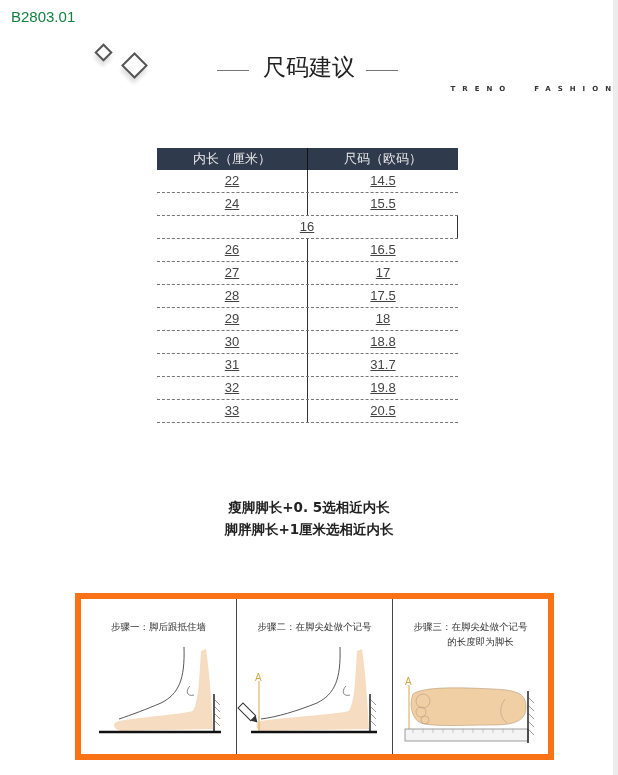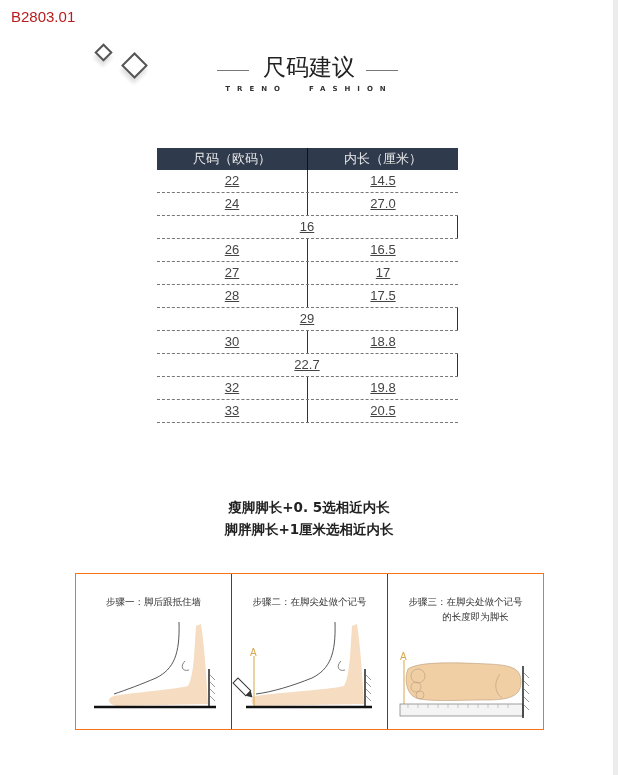--- a/index.html
+++ b/index.html
@@ -1,41 +1,41 @@
 <!DOCTYPE html>
 <html><head>
 <meta charset="utf-8">
 <style>
   html, body { margin: 0; padding: 0; }
   body {
     width: 618px; height: 775px; background: #ffffff; position: relative; overflow: hidden;
     font-family: "DejaVu Sans", "Liberation Sans", sans-serif; color: #333;
   }
   .edge { position: absolute; right: 0; top: 0; width: 5px; height: 775px; background: #ececec; }
-  .code { position: absolute; left: 11px; top: 8px; font-size: 15px; color: #b91c1c; font-family: "Liberation Sans", sans-serif; }
+  .code { position: absolute; left: 11px; top: 8px; font-size: 15px; color: #15803d; font-family: "Liberation Sans", sans-serif; }
   .diamond { position: absolute; border: 2px solid #555; transform: rotate(45deg); box-shadow: 3px 4px 4px rgba(0,0,0,0.12); }
   .d1 { left: 97px; top: 46px; width: 9px; height: 9px; }
   .d2 { left: 125px; top: 56px; width: 15px; height: 15px; }
   .title { position: absolute; left: 0; width: 618px; top: 52px; text-align: center; font-size: 23px; color: #222; }
   .tline { position: absolute; top: 70px; height: 1px; background: #777; width: 32px; }
   .tl1 { left: 217px; } .tl2 { left: 366px; }
-  .subtitle { position: absolute; left: 0; width: 618px; top: 85px; text-align: center; font-size: 7px; letter-spacing: 7px; color: #333; font-weight: bold; }
+  .subtitle { position: absolute; left: 0; width: 618px; top: 85px; text-align: right; font-size: 7px; letter-spacing: 7px; color: #333; font-weight: bold; }
   .sub-gap { display: inline-block; width: 22px; }
 
   .table { position: absolute; left: 157px; top: 148px; width: 301px; }
   .thead { display: flex; background: #2f3a4d; height: 22px; color: #e8e8e8; font-size: 13px; }
   .thead div, .row div { flex: 1; text-align: center; line-height: 22px; }
   .thead div:first-child { border-right: 1px solid #111; }
   .row { display: flex; height: 22px; border-bottom: 1px dashed #777; font-size: 13px; color: #444; font-family: "Liberation Sans", sans-serif; }
   .row div:first-child { border-right: 1px solid #333; }
   .row div { line-height: 21px; text-decoration: underline; }
 
   .notes { position: absolute; left: 0; width: 618px; top: 496px; text-align: center; font-size: 13.5px; color: #222; line-height: 22px; font-weight: bold; }
 
-  .steps { position: absolute; left: 75px; top: 573px; width: 467px; height: 155px; border: 1px solid #f97316; display: flex; justify-content: center; }
+  .steps { position: absolute; left: 75px; top: 593px; width: 467px; height: 155px; border: 6px solid #f97316; display: flex; justify-content: center; }
   .step { flex: 1; position: relative; border-right: 1px solid #444; }
   .step:last-child { border-right: none; }
   .step-title { position: absolute; top: 20px; left: 0; right: 0; text-align: center; font-size: 9.5px; color: #333; line-height: 15px; }
   .step svg { position: absolute; left: 0; top: 0; }
 </style>
 </head>
 <body>
 
 <div class="edge"></div>
 
@@ -46,55 +46,57 @@
 
 <div class="tline tl1"></div>
 <div class="title">尺码建议</div>
 <div class="tline tl2"></div>
 <div class="subtitle">
   <span>TRENO</span><span class="sub-gap"></span><span>FASHION</span>
 </div>
 
 <div class="table">
   <div class="thead">
+    <div>内长（厘米）</div>
     <div>尺码（欧码）</div>
-    <div>内长（厘米）</div>
   </div>
   <div class="row">
       <div>22</div>
       <div>14.5</div>
     </div>
   <div class="row">
       <div>24</div>
-      <div>27.0</div>
+      <div>15.5</div>
     </div>
   <div class="row">
       <div>16</div>
     </div>
   <div class="row">
       <div>26</div>
       <div>16.5</div>
     </div>
   <div class="row">
       <div>27</div>
       <div>17</div>
     </div>
   <div class="row">
       <div>28</div>
       <div>17.5</div>
     </div>
   <div class="row">
       <div>29</div>
+      <div>18</div>
     </div>
   <div class="row">
       <div>30</div>
       <div>18.8</div>
     </div>
   <div class="row">
-      <div>22.7</div>
+      <div>31</div>
+      <div>31.7</div>
     </div>
   <div class="row">
       <div>32</div>
       <div>19.8</div>
     </div>
   <div class="row">
       <div>33</div>
       <div>20.5</div>
     </div>
 </div>

